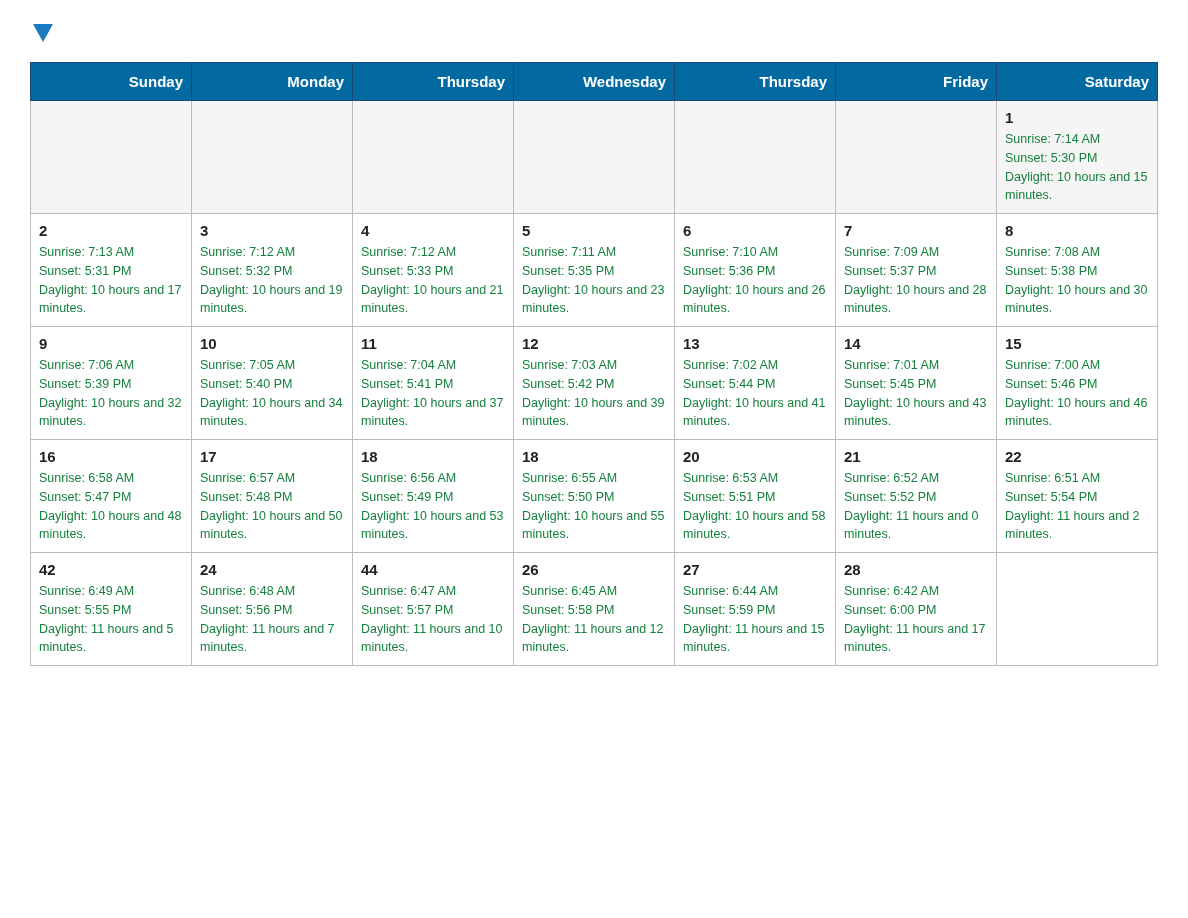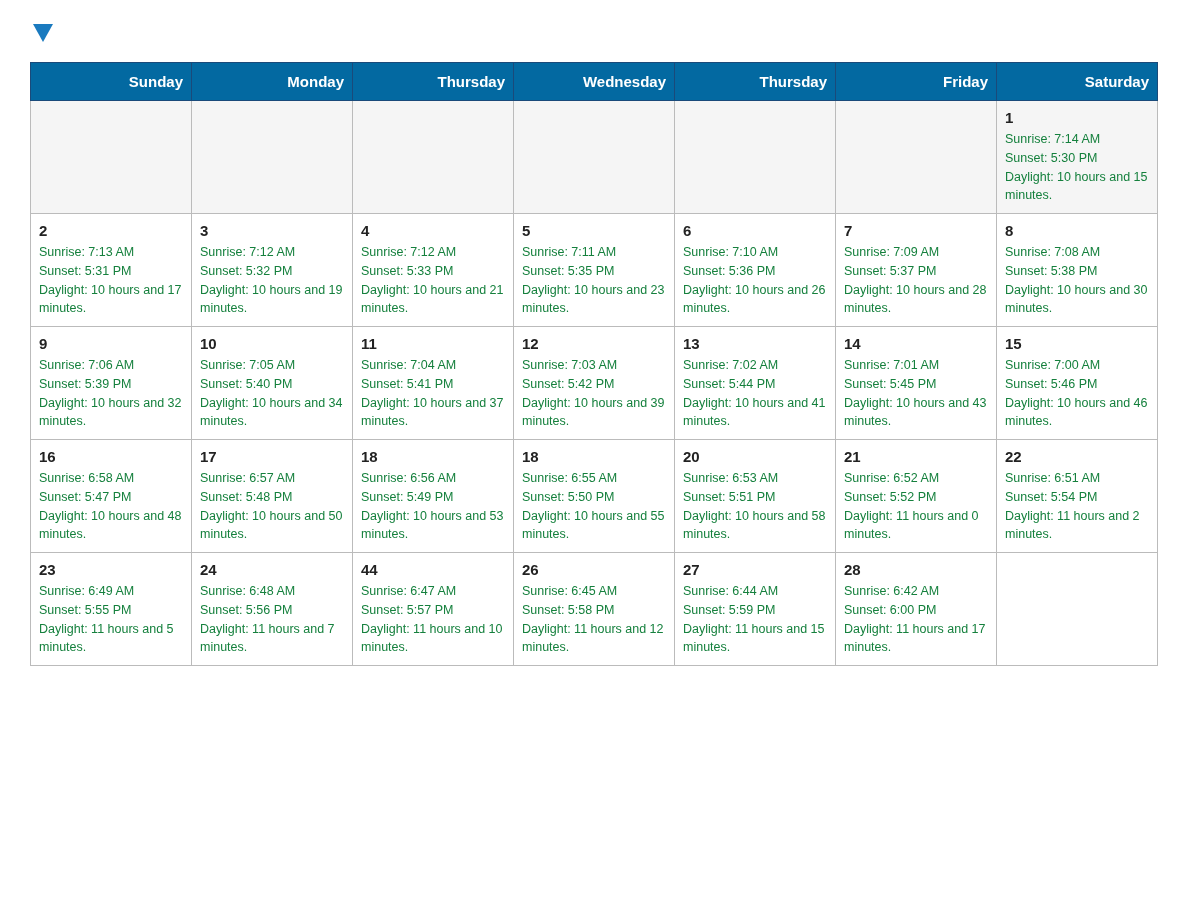--- a/index.html
+++ b/index.html
@@ -238,21 +238,21 @@
           <span class="day-number">21</span>
           <div class="day-info">Sunrise: 6:52 AM<br>Sunset: 5:52 PM<br>Daylight: 11 hours and 0 minutes.</div>
         </td>
         <td>
           <span class="day-number">22</span>
           <div class="day-info">Sunrise: 6:51 AM<br>Sunset: 5:54 PM<br>Daylight: 11 hours and 2 minutes.</div>
         </td>
       </tr>
       <tr class="week-row">
         <td>
-          <span class="day-number">23</span>
+          <span class="day-number">42</span>
           <div class="day-info">Sunrise: 6:49 AM<br>Sunset: 5:55 PM<br>Daylight: 11 hours and 5 minutes.</div>
         </td>
         <td>
           <span class="day-number">24</span>
           <div class="day-info">Sunrise: 6:48 AM<br>Sunset: 5:56 PM<br>Daylight: 11 hours and 7 minutes.</div>
         </td>
         <td>
           <span class="day-number">44</span>
           <div class="day-info">Sunrise: 6:47 AM<br>Sunset: 5:57 PM<br>Daylight: 11 hours and 10 minutes.</div>
         </td>

